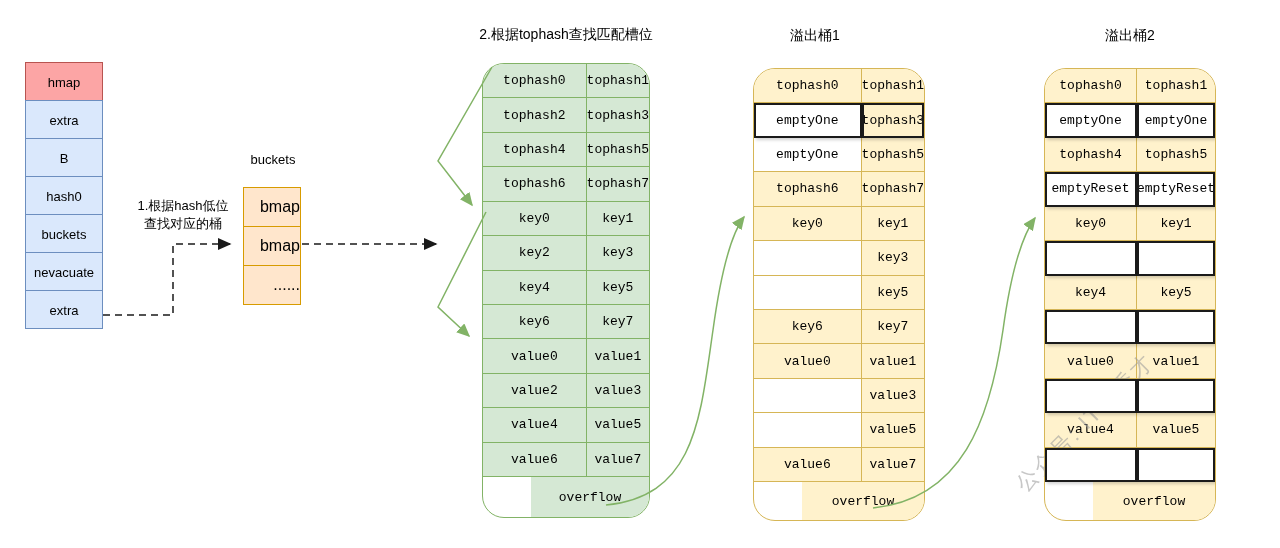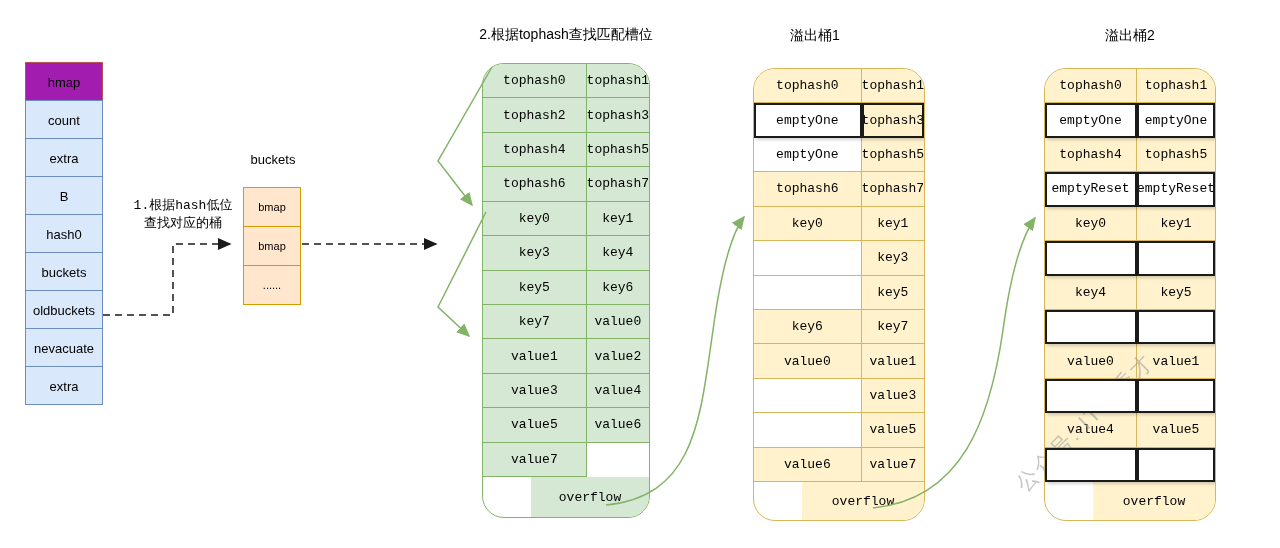--- a/index.html
+++ b/index.html
@@ -5,32 +5,32 @@
   html,body{margin:0;padding:0;background:#fff;}
   #canvas{
     position:relative;width:1280px;height:548px;background:#ffffff;overflow:hidden;
     font-family:"Liberation Sans","DejaVu Sans",sans-serif;color:#000;
   }
   .abs{position:absolute;}
   
   #hmap-col{left:25px;top:62px;width:78px;}
   .hmap-row{height:39px;line-height:39px;text-align:center;font-size:13px;
     background:#dae8fc;border:1px solid #6c8ebf;margin-top:-1px;box-sizing:border-box;}
-  .hmap-row.head{background:#a21caf;border-color:#b85450;margin-top:0;}
+  .hmap-row.head{background:#fca5a5;border-color:#b85450;margin-top:0;}
   
   .note{font-size:13px;text-align:center;line-height:18px;}
-  #step1{left:121px;top:197px;width:124px;font-family:Liberation Mono, monospace;}
+  #step1{left:121px;top:197px;width:124px;}
   #buckets-label{left:233px;top:151px;width:80px;}
   .bucket-title{font-size:14px;text-align:center;}
   #step2-title{left:456px;top:26px;width:220px;}
   #bucket1-title{left:755px;top:27px;width:120px;}
   #bucket2-title{left:1070px;top:27px;width:120px;}
   
   #bmap-stack{left:243px;top:187px;width:58px;border:1px solid #d79b00;box-sizing:border-box;}
-  .bmap-item{height:38px;line-height:38px;text-align:center;font-size:11px;
+  .bmap-item{height:38px;line-height:38px;text-align:right;font-size:16px;
     background:#ffe6cc;border-bottom:1px solid #d79b00;}
   .bmap-item:last-child{border-bottom:none;}
   
   .bucket{position:absolute;display:grid;grid-template-columns:1fr;
     border-radius:22px;overflow:hidden;border:1px solid #888;box-sizing:border-box;background:#fff;font-family:Liberation Mono, monospace;}
   .bucket.green{border-color:#82b366;grid-template-rows:repeat(12,1fr) 40px;}
   .bucket.yellow{border-color:#d6b656;grid-template-rows:repeat(12,1fr) 38px;}
   #main-bucket{left:482px;top:63px;width:168px;height:455px;}
   #bucket1{left:753px;top:68px;width:172px;height:453px;}
   #bucket2{left:1044px;top:68px;width:172px;height:453px;}
@@ -52,26 +52,24 @@
   #watermark{left:965px;top:408px;width:240px;text-align:center;font-size:22px;
     color:#9a9a9a;opacity:0.55;transform:rotate(-45deg);letter-spacing:2px;white-space:nowrap;}
 </style>
 </head>
 <body>
 
 <div id="canvas">
 
   <div id="hmap-col" class="abs">
       <div class="hmap-row head">hmap</div>
-      <div class="hmap-row">count</div>
       <div class="hmap-row">extra</div>
       <div class="hmap-row">B</div>
       <div class="hmap-row">hash0</div>
       <div class="hmap-row">buckets</div>
-      <div class="hmap-row">oldbuckets</div>
       <div class="hmap-row">nevacuate</div>
       <div class="hmap-row">extra</div>
     </div>
 
   <div id="step1" class="abs note">
       <div class="">1.根据hash低位</div>
       <div class="">查找对应的桶</div>
     </div>
 
   <div id="buckets-label" class="abs note">buckets</div>
@@ -86,20 +84,21 @@
       <div class="cell">tophash0</div>
       <div class="cell">tophash1</div>
       <div class="cell">tophash2</div>
       <div class="cell">tophash3</div>
       <div class="cell">tophash4</div>
       <div class="cell">tophash5</div>
       <div class="cell">tophash6</div>
       <div class="cell">tophash7</div>
       <div class="cell">key0</div>
       <div class="cell">key1</div>
+      <div class="cell">key2</div>
       <div class="cell">key3</div>
       <div class="cell">key4</div>
       <div class="cell">key5</div>
       <div class="cell">key6</div>
       <div class="cell">key7</div>
       <div class="cell">value0</div>
       <div class="cell">value1</div>
       <div class="cell">value2</div>
       <div class="cell">value3</div>
       <div class="cell">value4</div>

